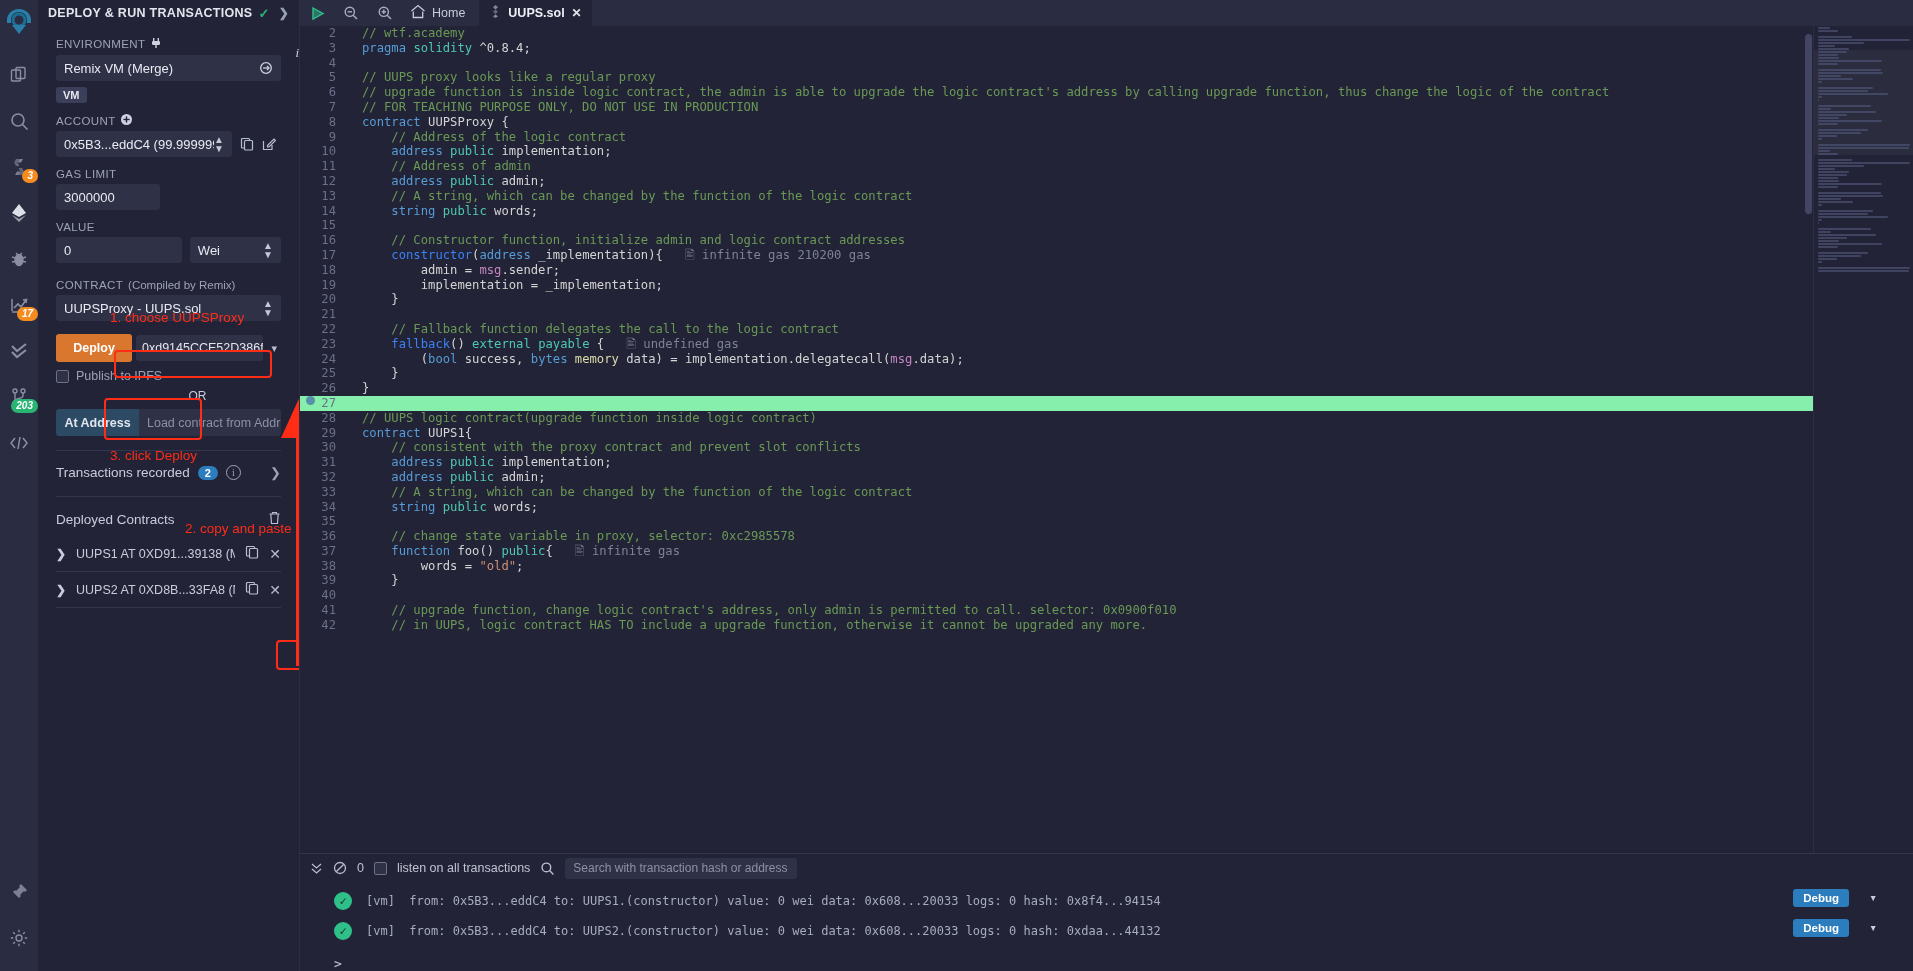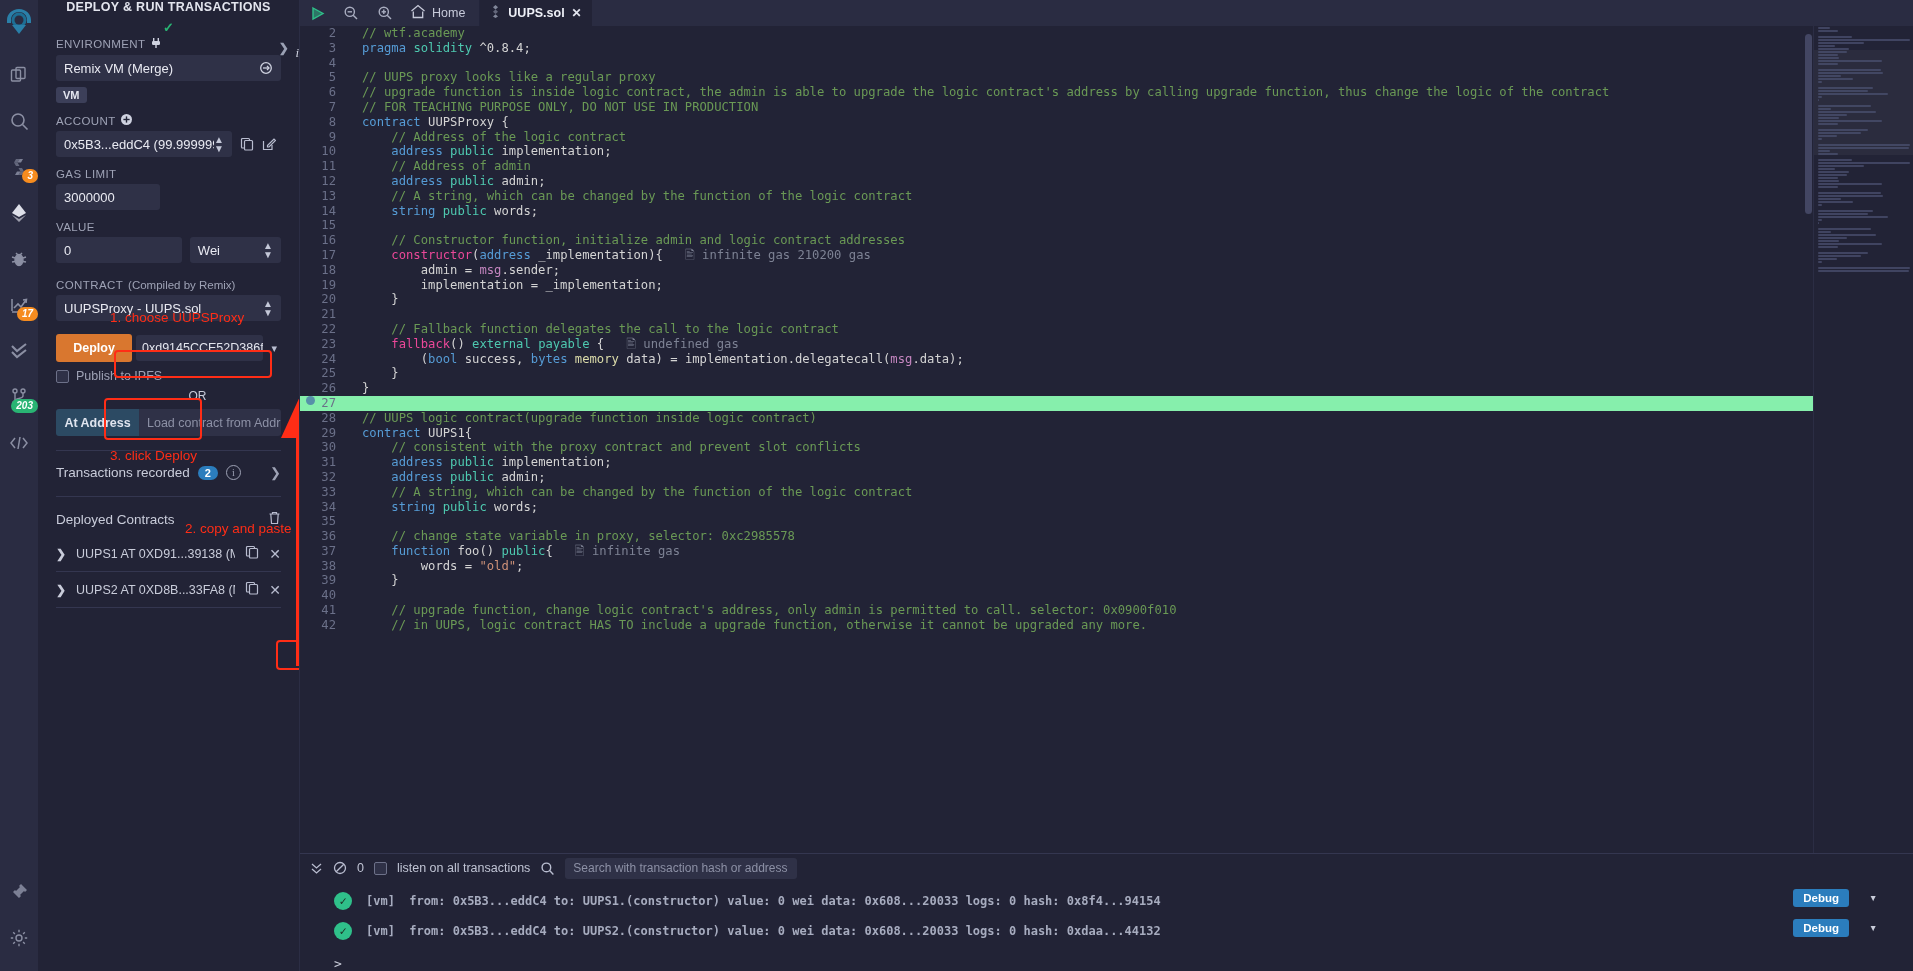--- a/index.html
+++ b/index.html
@@ -31,21 +31,21 @@
   .rail-badge.green { background: #29b473; }
   .rail-spacer { flex: 1; }
 
   
   .panel {
     width: 262px; background: #222336; flex-shrink: 0;
     border-right: 1px solid #2b2d44; position: relative; overflow: hidden;
   }
   .panel-header {
     height: 26px; display: flex; align-items: center; gap: 6px;
-    padding: 0 10px; color: #e3e5ee; font-size: 12.5px; font-weight: bold; letter-spacing: .3px; flex-direction: column;
+    padding: 0 10px; color: #e3e5ee; font-size: 12.5px; font-weight: bold; letter-spacing: .3px;
   }
   .panel-header .chk { color: #29b473; font-size: 13px; }
   .panel-header .caret { color: #9aa0b4; margin-left: auto; font-size: 12px;}
   .panel-body { padding: 0 18px; }
   .lbl {
     color: #9ea2b5; font-size: 11.5px; letter-spacing: .4px;
     margin: 11px 0 4px; display: flex; align-items: center; gap: 5px;
   }
   .lbl .sub { text-transform: none; letter-spacing: 0; }
   .field {
@@ -136,21 +136,21 @@
   .ln {
     width: 46px; text-align: right; padding-right: 10px; color: #6b7089;
     flex-shrink: 0; font-family: "DejaVu Sans Mono", monospace; font-size: 12.2px;
   }
   .ctext { padding-left: 16px; white-space: pre; flex:1; }
   .codeline.cur { background: #86efac; }
   .bp { position: absolute; left: 6px; width: 9px; height: 9px; border-radius: 50%; background: #4d7fa8; opacity:.85; }
   .cmt { color: #6a9955; }
   .kw  { color: #569cd6; }
   .kw2 { color: #4ec9b0; }
-  .fn  { color: #ec4899; }
+  .fn  { color: #3b82f6; }
   .str { color: #ce9178; }
   .var { color: #d4d4d4; }
   .glob{ color: #c586c0; }
   .gas { color: #7d8294; }
   .type{ color: #dcdcaa; }
 
   .minimap {
     width: 100px; background: #222336; position: relative; flex-shrink: 0;
     border-left: 1px solid #2b2d44; overflow: hidden;
   }
@@ -171,21 +171,21 @@
     background: #2f3147; border-radius: 3px; height: 21px; width: 232px;
     display: flex; align-items: center; padding: 0 8px; color: #8d91a6; font-size: 12px;
   }
   .term-body { padding: 4px 0 0 34px; font-family: "DejaVu Sans Mono", monospace; font-size: 12px; color: #a7acbf;}
   .term-entry { display: flex; align-items: flex-start; padding: 6px 0 6px 0; position: relative;}
   .ok-badge {
     width: 18px; height: 18px; border-radius: 50%; background: #2fc08a; color: #1d2b22;
     display: flex; align-items: center; justify-content: center; font-size: 12px; font-weight: bold;
     flex-shrink: 0; margin-right: 14px;
   }
-  .term-txt { white-space: pre; color: #a7acbf; line-height: 18px; font-weight: bold;}
+  .term-txt { white-space: pre; color: #a7acbf; line-height: 18px;}
   .dbg-btn {
     position: absolute; right: 64px; top: 3px; background: #2b7dbd; color: #fff;
     font-size: 11.5px; font-weight: bold; padding: 3px 10px; border-radius: 3px; cursor: pointer;
     font-family: "Liberation Sans", sans-serif;
   }
   .dbg-caret { position: absolute; right: 36px; top: 4px; color: #c9ccda; font-size: 13px; cursor:pointer;}
   .pending { color: #a7acbf; padding: 4px 0 8px 0; }
   .prompt { color: #c9ccda; padding: 10px 0 0 0; font-size: 13px;}
 
   

